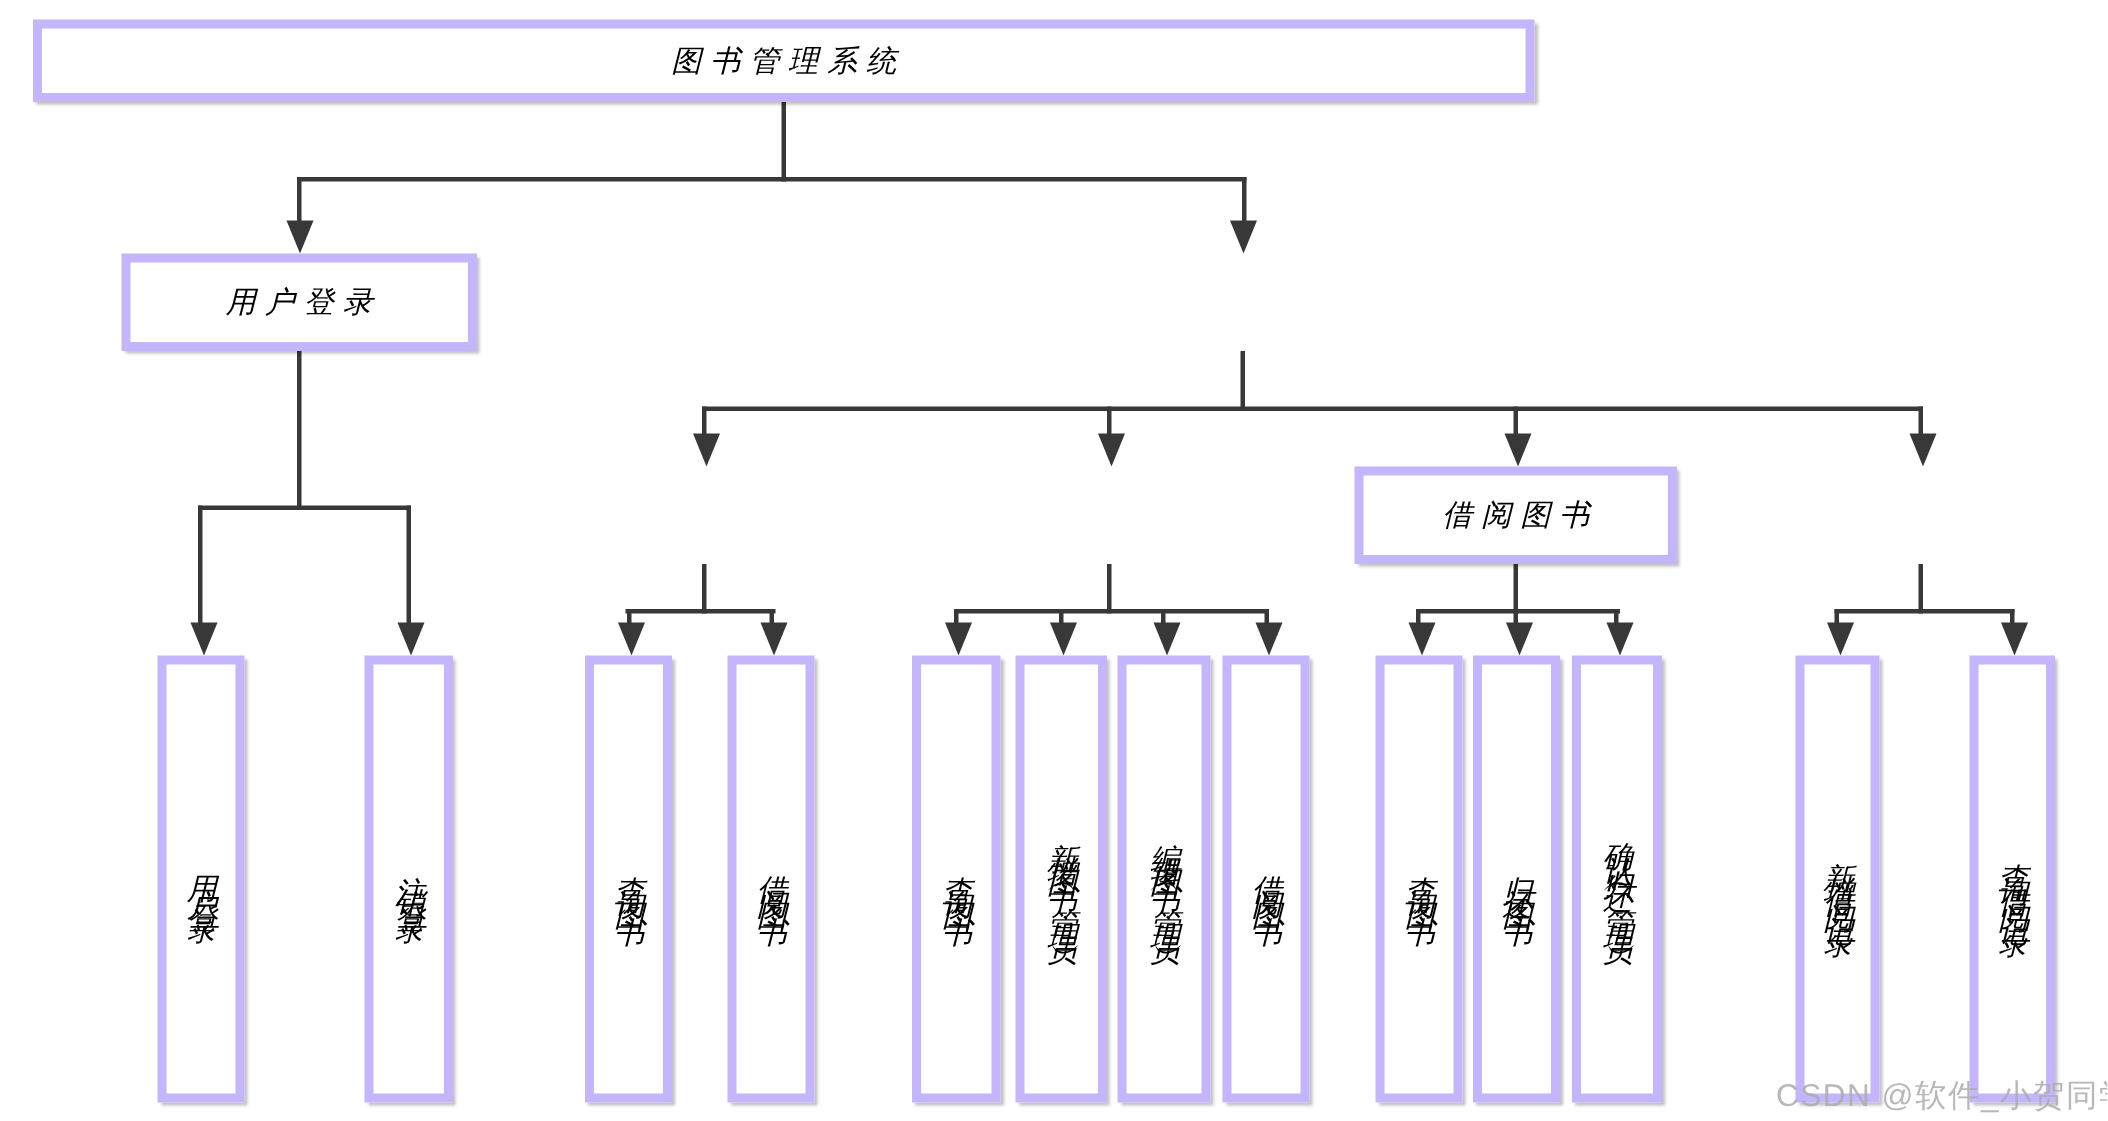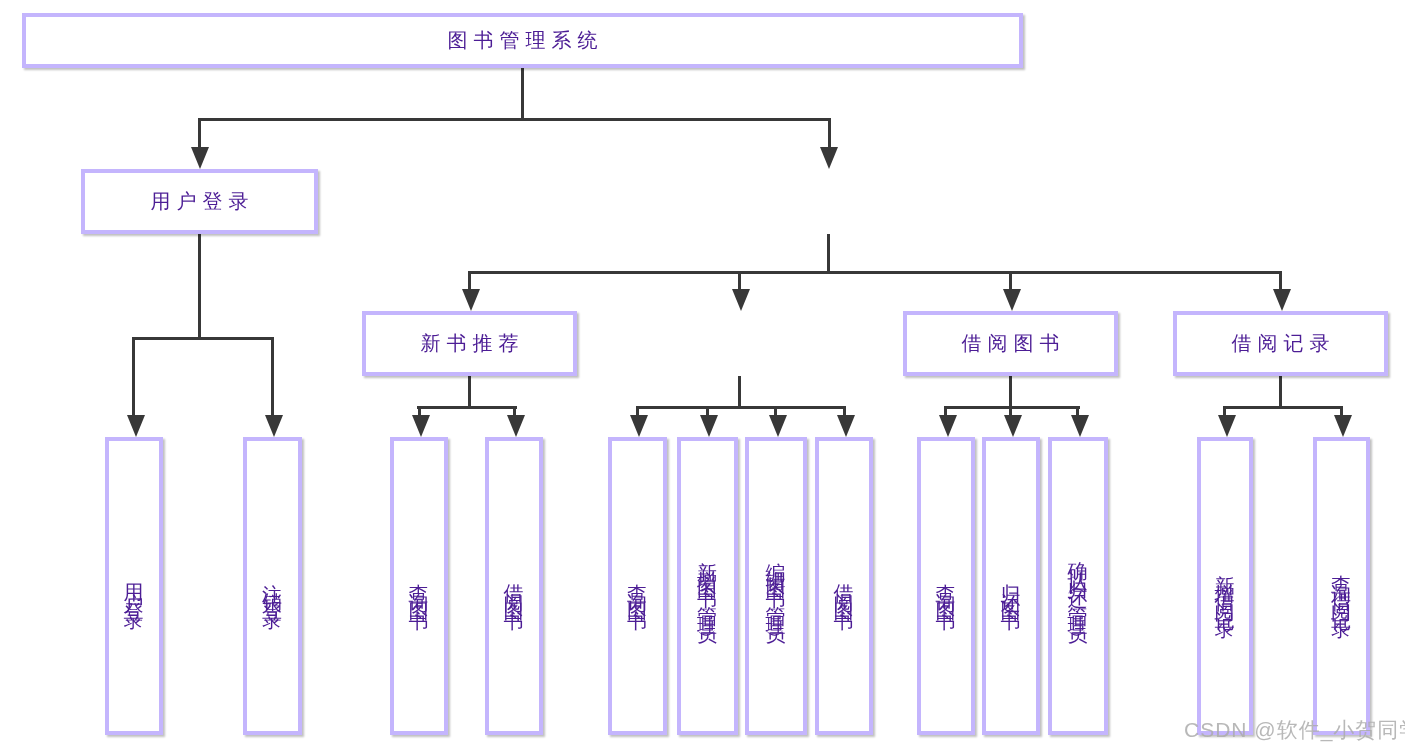--- a/index.html
+++ b/index.html
@@ -8,27 +8,28 @@
     width: 1405px;
     height: 747px;
     background: #ffffff;
     font-family: "Liberation Sans", sans-serif;
     overflow: hidden;
   }
   .box {
     position: absolute;
     box-sizing: border-box;
     background: #ffffff;
-    border: 4px solid #c4b5fd;
+    border: 6px solid #c4b5fd;
     box-shadow: 2px 2px 2px rgba(0,0,0,0.25);
     display: flex;
     align-items: center;
     justify-content: center;
-    color: #4c1d95;
+    color: #000000;
     z-index: 2;
+    font-style: italic;
   }
   .box.h span {
     font-size: 20px;
     letter-spacing: 6px;
     padding-left: 6px;
     white-space: nowrap;
   }
   .box.v span {
     writing-mode: vertical-rl;
     text-orientation: mixed;
@@ -69,28 +70,22 @@
 <div id="canvas">
 
   <div class="box h" style="left:22px; top:13px; width:1001px; height:55px;">
     <span>图书管理系统</span>
   </div>
 
   <div class="box h" style="left:81px; top:169px; width:237px; height:65px;">
     <span>用户登录</span>
   </div>
 
-  <div class="box h" style="left:362px; top:311px; width:215px; height:65px;">
-    <span>新书推荐</span>
-  </div>
   <div class="box h" style="left:903px; top:311px; width:215px; height:65px;">
     <span>借阅图书</span>
-  </div>
-  <div class="box h" style="left:1173px; top:311px; width:215px; height:65px;">
-    <span>借阅记录</span>
   </div>
 
   <div class="box v" style="left:105px; top:437px; width:58px; height:298px;">
     <span>用户登录</span>
   </div>
   <div class="box v" style="left:243px; top:437px; width:59px; height:298px;">
     <span>注销登录</span>
   </div>
 
   <div class="box v" style="left:390px; top:437px; width:58px; height:298px;">

